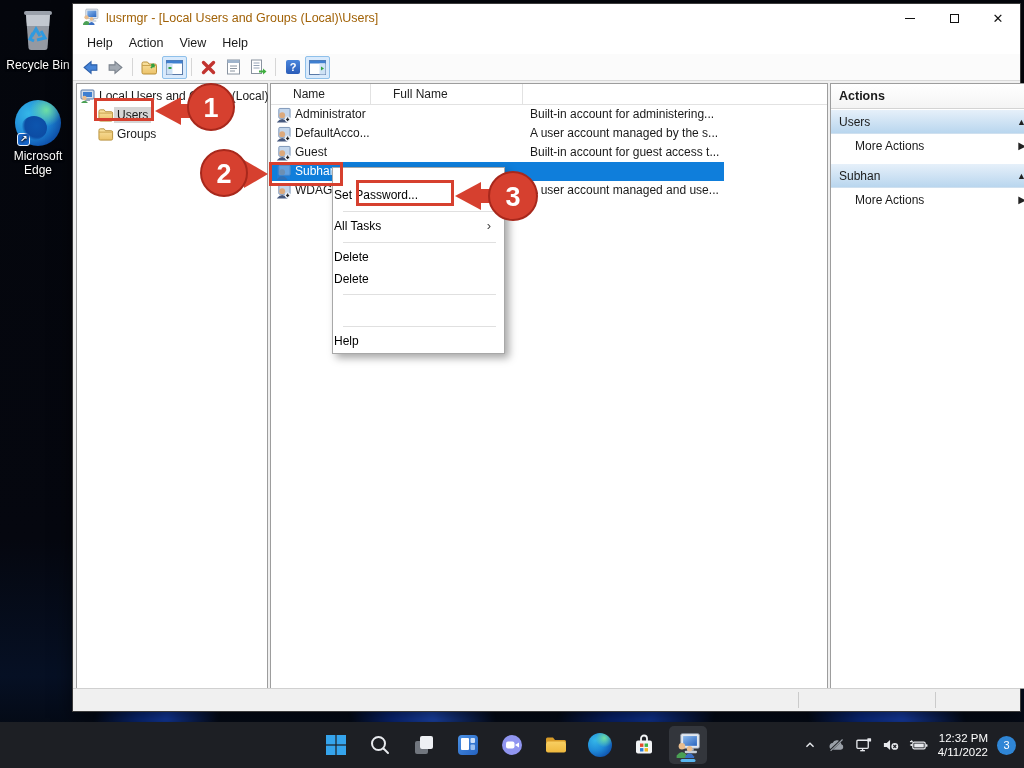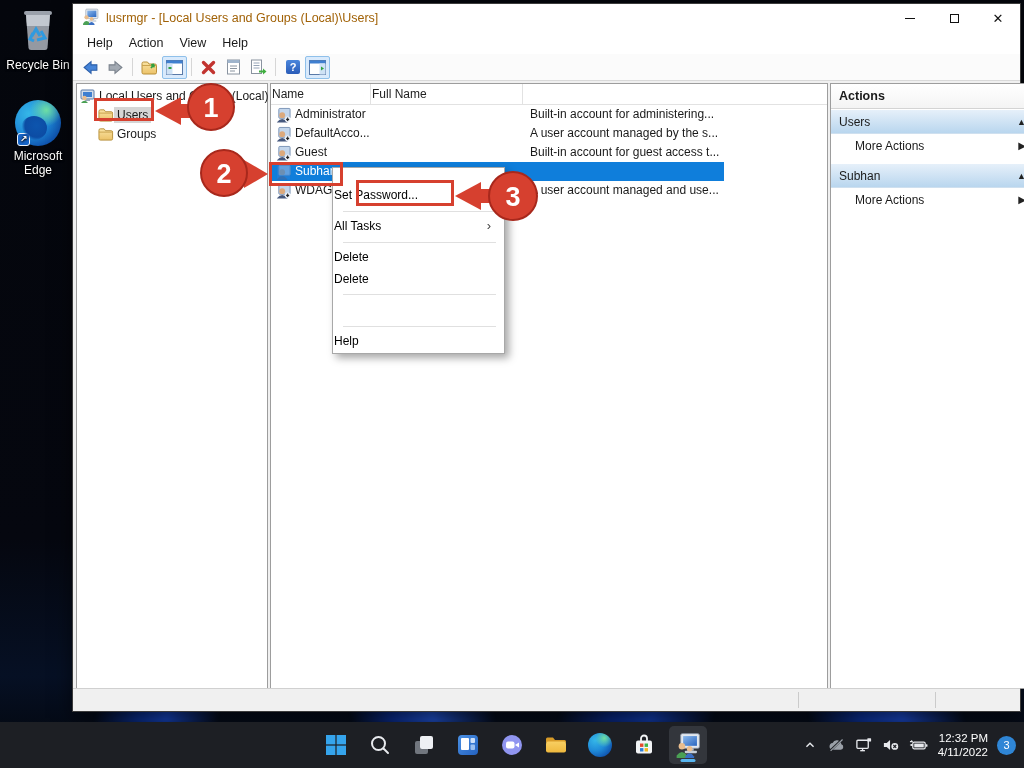--- a/index.html
+++ b/index.html
@@ -58,21 +58,21 @@
   #list-pane { left:197px; width:558px; }
   #actions-pane { left:757px; width:206px; }
 
   
   .tree-row { position:absolute; left:0; height:19px; display:flex; align-items:center; font-size:12px; white-space:nowrap; }
   .tree-row .lbl { padding:1px 3px; }
   .tree-row.sel .lbl { background:#d5d5d5; }
 
   
   #list-header { position:absolute; left:0; top:0; right:0; height:21px; border-bottom:1px solid #e2e2e2; font-size:12px; color:#222; }
-  .col-h { position:absolute; top:0; height:21px; line-height:21px; padding-left:1px; border-right:1px solid #e2e2e2; }
+  .col-h { position:absolute; top:0; height:21px; line-height:21px; padding-left:22px; border-right:1px solid #e2e2e2; }
   .lrow { position:absolute; left:0; height:19px; font-size:12px; }
   .lrow .nm { position:absolute; left:24px; top:0; line-height:19px; white-space:nowrap; }
   .lrow .dsc { position:absolute; left:259px; top:0; line-height:19px; white-space:nowrap; }
   .lrow .ric { position:absolute; left:5px; top:2px; }
   .lrow.sel { background:#0f7edb; width:453px; color:#fff; }
 
   
   #actions-title { position:absolute; left:0; top:0; right:0; height:25px; line-height:25px; font-weight:bold; font-size:12.5px;
     padding-left:8px; border-bottom:1px solid #d4d4d4; background:linear-gradient(#ffffff,#f4f4f4); }
   .act-hdr { position:absolute; left:0; right:0; height:24px; line-height:24px; padding-left:8px; font-size:12px;

